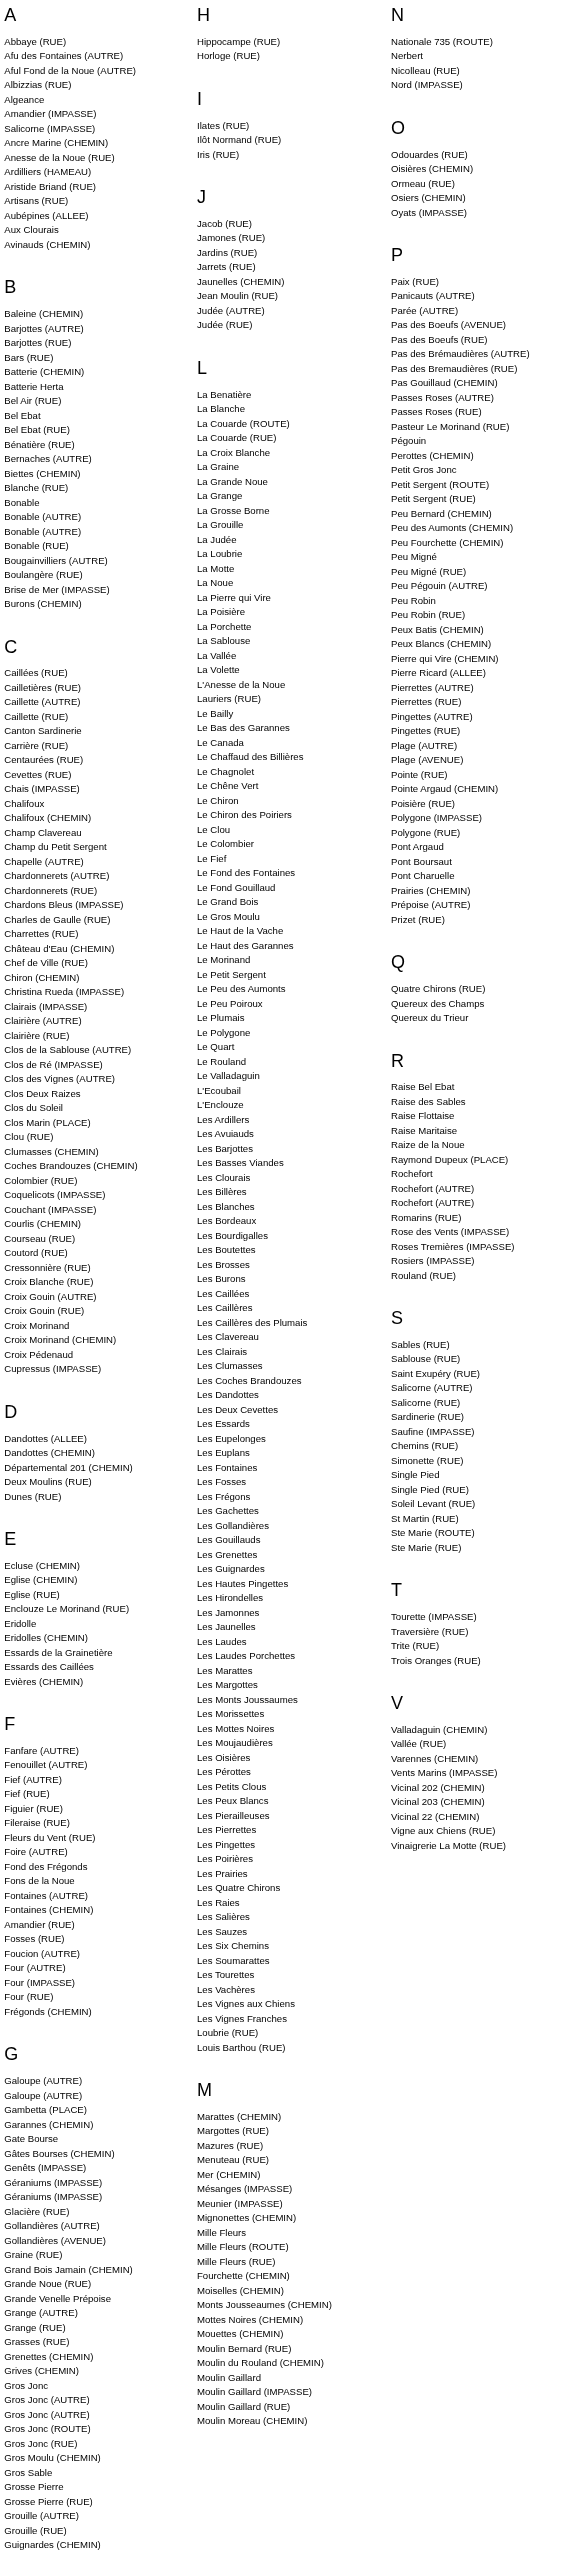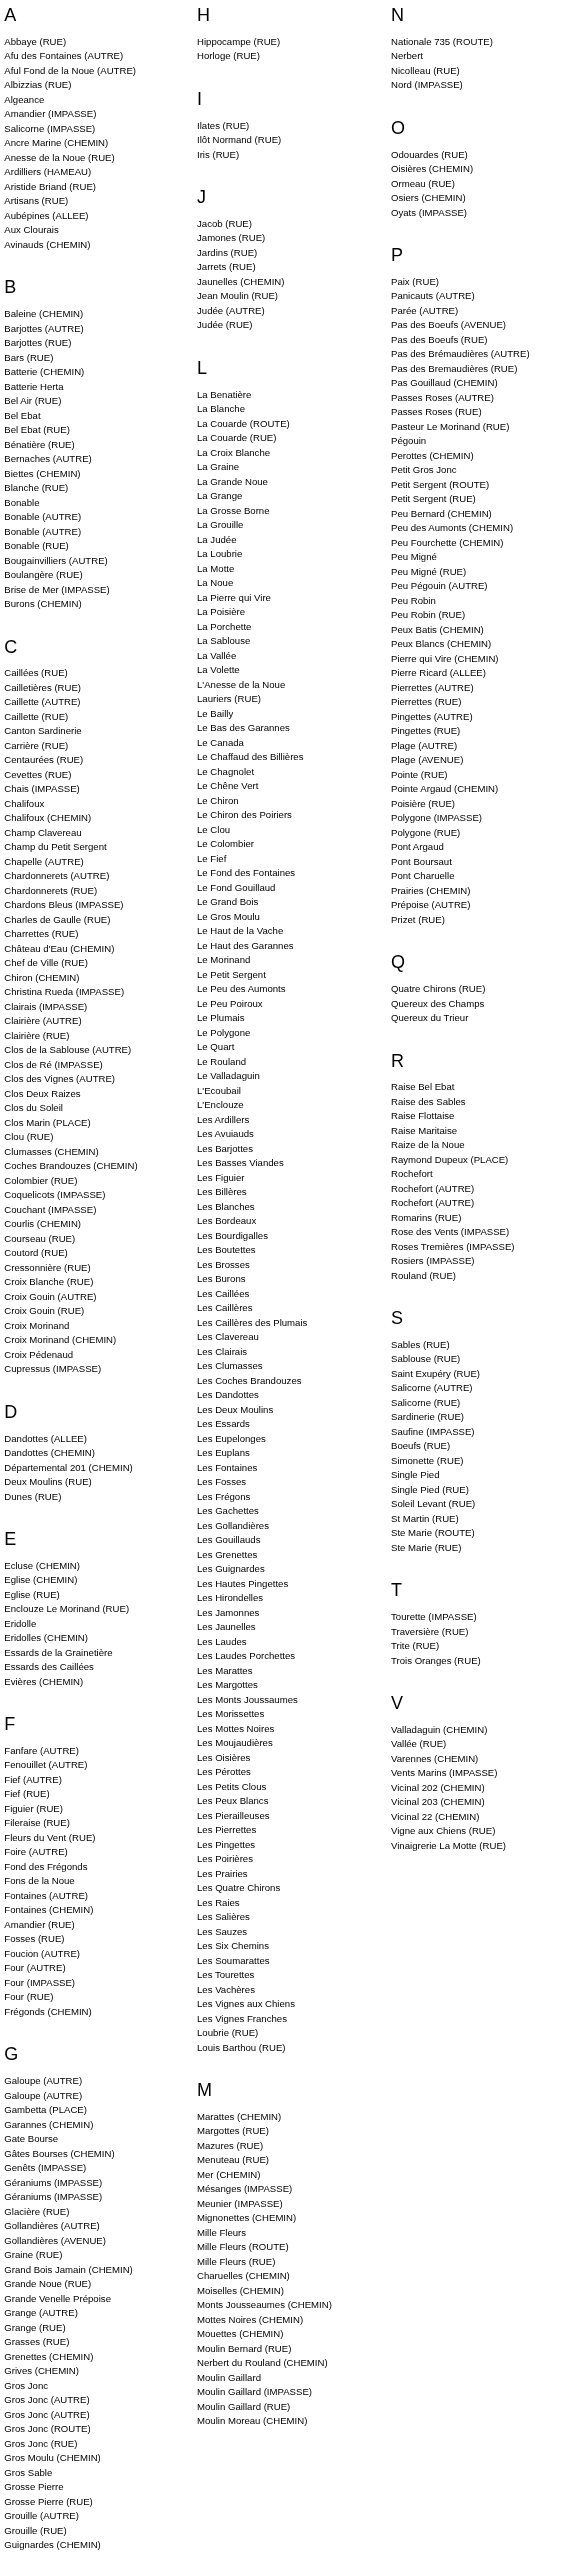--- a/index.html
+++ b/index.html
@@ -272,37 +272,37 @@
       <div class="item">Le Polygone</div>
       <div class="item">Le Quart</div>
       <div class="item">Le Rouland</div>
       <div class="item">Le Valladaguin</div>
       <div class="item">L'Ecoubail</div>
       <div class="item">L'Enclouze</div>
       <div class="item">Les Ardillers</div>
       <div class="item">Les Avuiauds</div>
       <div class="item">Les Barjottes</div>
       <div class="item">Les Basses Viandes</div>
-      <div class="item">Les Figuier</div>
+      <div class="item">Les Clourais</div>
       <div class="item">Les Billères</div>
       <div class="item">Les Blanches</div>
       <div class="item">Les Bordeaux</div>
       <div class="item">Les Bourdigalles</div>
       <div class="item">Les Boutettes</div>
       <div class="item">Les Brosses</div>
       <div class="item">Les Burons</div>
       <div class="item">Les Caillées</div>
       <div class="item">Les Caillères</div>
       <div class="item">Les Caillères des Plumais</div>
       <div class="item">Les Clavereau</div>
       <div class="item">Les Clairais</div>
       <div class="item">Les Clumasses</div>
       <div class="item">Les Coches Brandouzes</div>
       <div class="item">Les Dandottes</div>
-      <div class="item">Les Deux Moulins</div>
+      <div class="item">Les Deux Cevettes</div>
       <div class="item">Les Essards</div>
       <div class="item">Les Eupelonges</div>
       <div class="item">Les Euplans</div>
       <div class="item">Les Fontaines</div>
       <div class="item">Les Fosses</div>
       <div class="item">Les Frégons</div>
       <div class="item">Les Gachettes</div>
       <div class="item">Les Gollandières</div>
       <div class="item">Les Gouillauds</div>
       <div class="item">Les Grenettes</div>
@@ -347,27 +347,27 @@
       <div class="item">Margottes (RUE)</div>
       <div class="item">Mazures (RUE)</div>
       <div class="item">Menuteau (RUE)</div>
       <div class="item">Mer (CHEMIN)</div>
       <div class="item">Mésanges (IMPASSE)</div>
       <div class="item">Meunier (IMPASSE)</div>
       <div class="item">Mignonettes (CHEMIN)</div>
       <div class="item">Mille Fleurs</div>
       <div class="item">Mille Fleurs (ROUTE)</div>
       <div class="item">Mille Fleurs (RUE)</div>
-      <div class="item">Charuelles (CHEMIN)</div>
+      <div class="item">Fourchette (CHEMIN)</div>
       <div class="item">Moiselles (CHEMIN)</div>
       <div class="item">Monts Jousseaumes (CHEMIN)</div>
       <div class="item">Mottes Noires (CHEMIN)</div>
       <div class="item">Mouettes (CHEMIN)</div>
       <div class="item">Moulin Bernard (RUE)</div>
-      <div class="item">Nerbert du Rouland (CHEMIN)</div>
+      <div class="item">Moulin du Rouland (CHEMIN)</div>
       <div class="item">Moulin Gaillard</div>
       <div class="item">Moulin Gaillard (IMPASSE)</div>
       <div class="item">Moulin Gaillard (RUE)</div>
       <div class="item">Moulin Moreau (CHEMIN)</div>
     </div>
   </div>
 <div id="col-3" class="col">
     <div class="sec">
       <h2>N</h2>
       <div class="item">Nationale 735 (ROUTE)</div>
@@ -456,21 +456,21 @@
     </div>
     <div class="sec">
       <h2>S</h2>
       <div class="item">Sables (RUE)</div>
       <div class="item">Sablouse (RUE)</div>
       <div class="item">Saint Exupéry (RUE)</div>
       <div class="item">Salicorne (AUTRE)</div>
       <div class="item">Salicorne (RUE)</div>
       <div class="item">Sardinerie (RUE)</div>
       <div class="item">Saufine (IMPASSE)</div>
-      <div class="item">Boeufs (RUE)</div>
+      <div class="item">Chemins (RUE)</div>
       <div class="item">Simonette (RUE)</div>
       <div class="item">Single Pied</div>
       <div class="item">Single Pied (RUE)</div>
       <div class="item">Soleil Levant (RUE)</div>
       <div class="item">St Martin (RUE)</div>
       <div class="item">Ste Marie (ROUTE)</div>
       <div class="item">Ste Marie (RUE)</div>
     </div>
     <div class="sec">
       <h2>T</h2>

